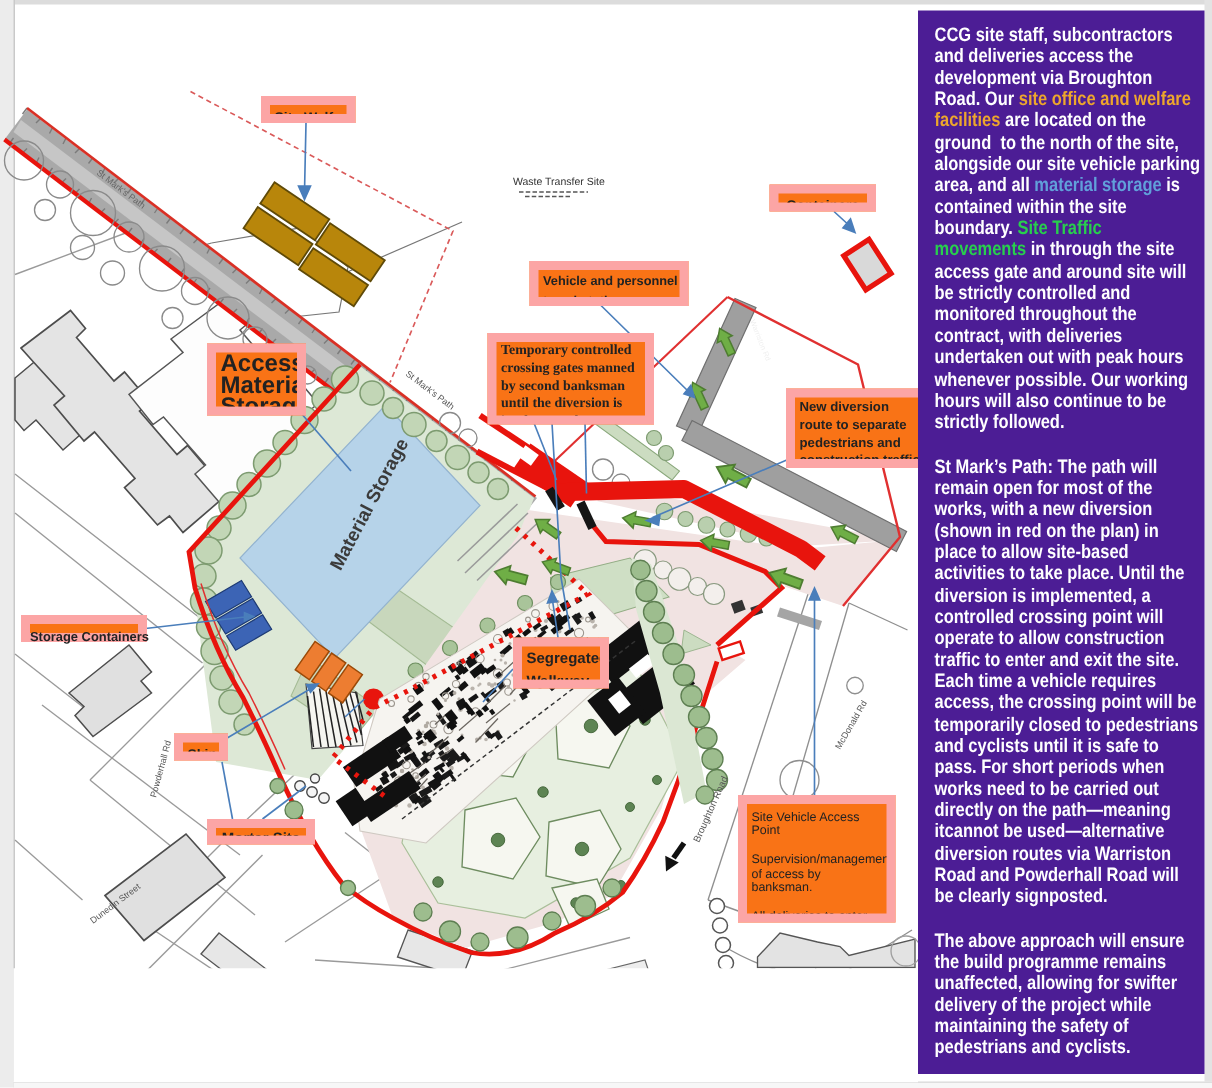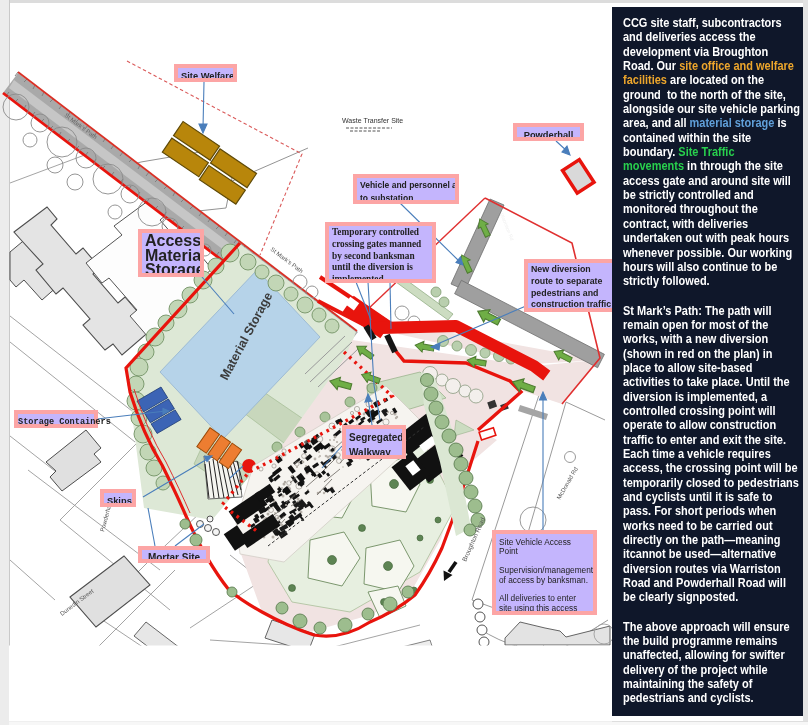--- a/index.html
+++ b/index.html
@@ -1,19 +1,19 @@
 <!DOCTYPE html>
 <html><head>
 <meta charset="utf-8">
 <style>
 html,body{margin:0;padding:0;width:808px;height:725px;overflow:hidden;background:#fff;font-family:"Liberation Sans",sans-serif;}
 #stage{position:absolute;left:0;top:0;width:808px;height:725px;}
-.lbl{position:absolute;background:#c4b5fd;border:4px solid #fca5a5;color:#222;font-weight:bold;font-size:9.3px;line-height:11.8px;padding:1px 3px;box-sizing:border-box;overflow:hidden;}
+.lbl{position:absolute;background:#f97316;border:6px solid #fca5a5;color:#222;font-weight:bold;font-size:9.3px;line-height:11.8px;padding:1px 3px;box-sizing:border-box;overflow:hidden;}
 .nw{white-space:nowrap;}
-#sidebar{position:absolute;left:612px;top:7px;width:191px;height:709px;background:#0f172a;box-sizing:border-box;}
+#sidebar{position:absolute;left:612px;top:7px;width:191px;height:709px;background:#4c1d95;box-sizing:border-box;}
 #sbtext{position:absolute;left:11px;top:9px;width:213px;transform:scaleX(0.845);transform-origin:0 0;color:#fff;font-weight:bold;font-size:13px;line-height:14.35px;}
 #sbtext p{margin:0 0 15px 0;}
 .org{color:#eda62c;}
 .blu{color:#61a0da;}
 .grn{color:#28cf4d;}
 </style>
 </head>
 <body>
 <div id="stage">
 
@@ -770,35 +770,35 @@
 <path d="M342,446 L322,468"></path>
 <path d="M372,425 L368,398 M368,394 l-3,8 l6.5,-1 Z" fill="#4a7ebb"></path>
 <path d="M243,466 L230,478"></path>
 </g>
 
 <rect x="9" y="645.5" width="603" height="76" fill="#ffffff"></rect>
 </svg>
 
 <div class="lbl nw" style="left:174px;top:64px;width:63px;height:18px;text-align:center;line-height:14px;">Site Welfare</div>
 
-<div class="lbl nw" style="left:513px;top:123px;width:71px;height:18px;text-align:center;line-height:14px;">Powderhall</div>
+<div class="lbl nw" style="left:513px;top:123px;width:71px;height:18px;text-align:center;line-height:14px;">Containers</div>
 
 <div class="lbl" style="left:353px;top:174px;width:106px;height:30px;line-height:12.8px;white-space:nowrap;font-size:8.5px;">Vehicle and personnel access<br>to substation</div>
 
 <div class="lbl" style="left:325px;top:222px;width:111px;height:61px;white-space:nowrap;font-family:Liberation Serif, serif;">Temporary controlled<br>crossing gates manned<br>by second banksman<br>until the diversion is<br>implemented</div>
 
 <div class="lbl" style="left:138px;top:229px;width:66px;height:48px;white-space:nowrap;font-size:16px;line-height:14.6px;text-align:center;">Access to<br>Material<br>Storage Area</div>
 
 <div class="lbl" style="left:524px;top:259px;width:100px;height:53px;white-space:nowrap;font-size:8.8px;">New diversion<br>route to separate<br>pedestrians and<br>construction traffic</div>
 
-<div class="lbl nw" style="left:14px;top:410px;width:84px;height:18px;text-align:center;line-height:14px;font-size:8.6px;overflow:visible;padding:1px 0;font-family:Liberation Mono, monospace;">Storage Containers</div>
+<div class="lbl nw" style="left:14px;top:410px;width:84px;height:18px;text-align:center;line-height:14px;font-size:8.6px;overflow:visible;padding:1px 0;">Storage Containers</div>
 
 <div class="lbl" style="left:342px;top:425px;width:64px;height:34px;white-space:nowrap;font-size:10px;line-height:15px;">Segregated<br>Walkway</div>
 
-<div class="lbl nw" style="left:100px;top:489px;width:36px;height:18px;text-align:center;line-height:14px;">Skips</div>
+<div class="lbl nw" style="left:116px;top:489px;width:36px;height:18px;text-align:center;line-height:14px;">Skips</div>
 
 <div class="lbl nw" style="left:138px;top:546px;width:72px;height:17px;text-align:center;line-height:13px;font-weight:bold;font-size:10px;">Mortar Site</div>
 
 <div class="lbl" style="left:492px;top:530px;width:105px;height:85px;font-size:8.3px;line-height:9.4px;padding-top:4px;font-weight:normal;">Site Vehicle Access Point<br><br>Supervision/management of access by banksman.<br><br>All deliveries to enter site using this access</div>
 
 <div id="sidebar">
 <div id="sbtext">
 <p>CCG site staff, subcontractors<br>and deliveries access the<br>development via Broughton<br>Road. Our <span class="org">site office and welfare</span><br><span class="org">facilities</span> are located on the<br>ground&nbsp; to the north of the site,<br>alongside our site vehicle parking<br>area, and all <span class="blu">material storage</span> is<br>contained within the site<br>boundary. <span class="grn">Site Traffic</span><br><span class="grn">movements</span> in through the site<br>access gate and around site will<br>be strictly controlled and<br>monitored throughout the<br>contract, with deliveries<br>undertaken out with peak hours<br>whenever possible. Our working<br>hours will also continue to be<br>strictly followed.</p>
 <p>St Mark’s Path: The path will<br>remain open for most of the<br>works, with a new diversion<br>(shown in red on the plan) in<br>place to allow site-based<br>activities to take place. Until the<br>diversion is implemented, a<br>controlled crossing point will<br>operate to allow construction<br>traffic to enter and exit the site.<br>Each time a vehicle requires<br>access, the crossing point will be<br>temporarily closed to pedestrians<br>and cyclists until it is safe to<br>pass. For short periods when<br>works need to be carried out<br>directly on the path—meaning<br>itcannot be used—alternative<br>diversion routes via Warriston<br>Road and Powderhall Road will<br>be clearly signposted.</p>
 <p>The above approach will ensure<br>the build programme remains<br>unaffected, allowing for swifter<br>delivery of the project while<br>maintaining the safety of<br>pedestrians and cyclists.</p>

